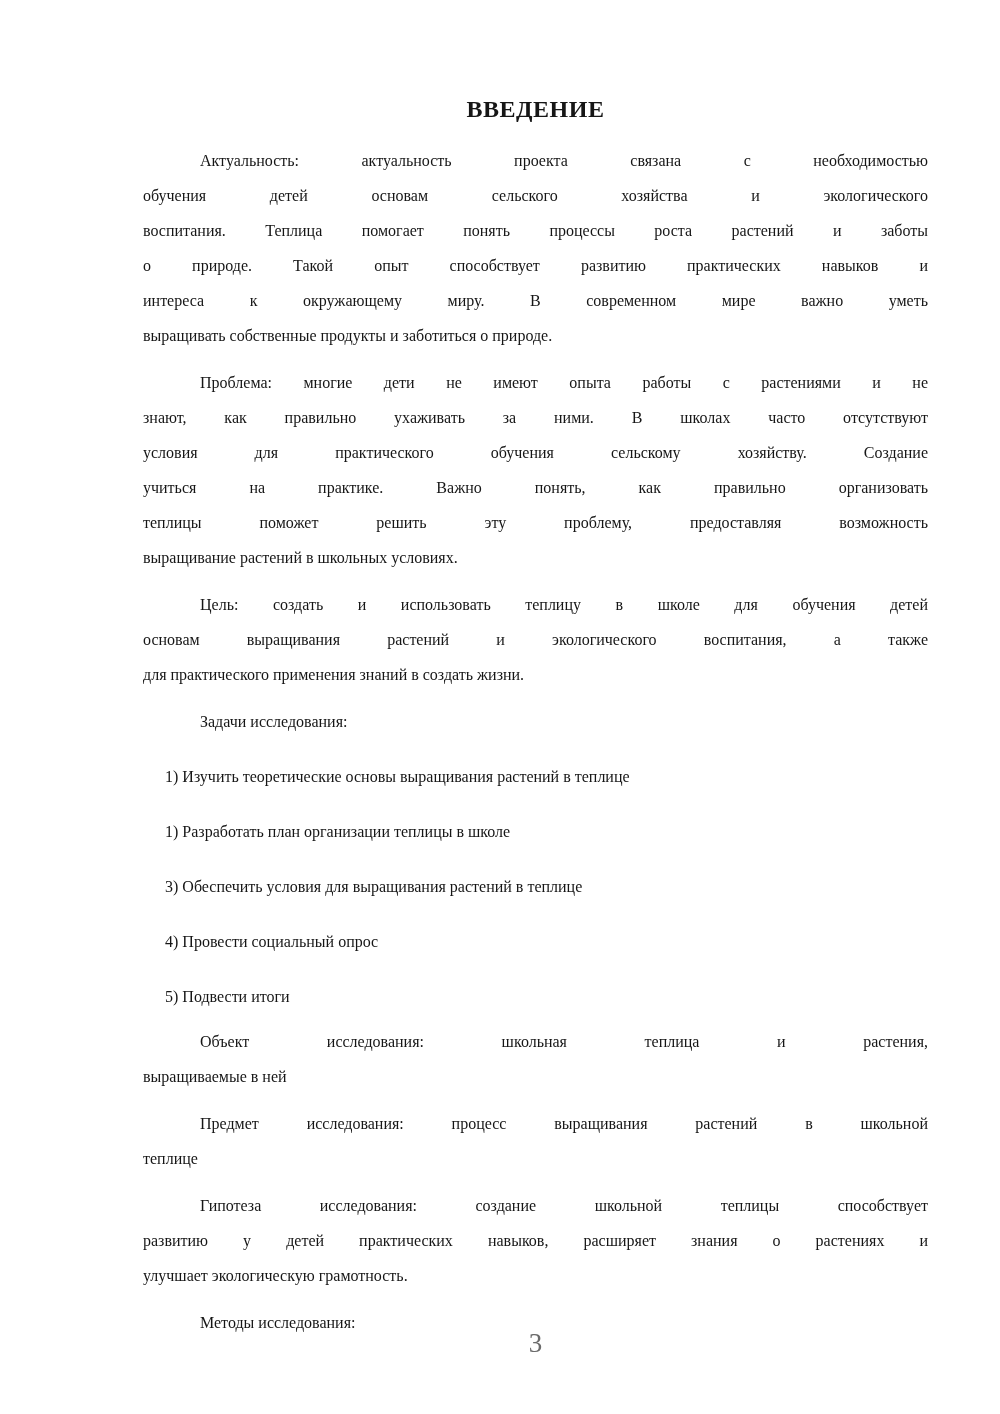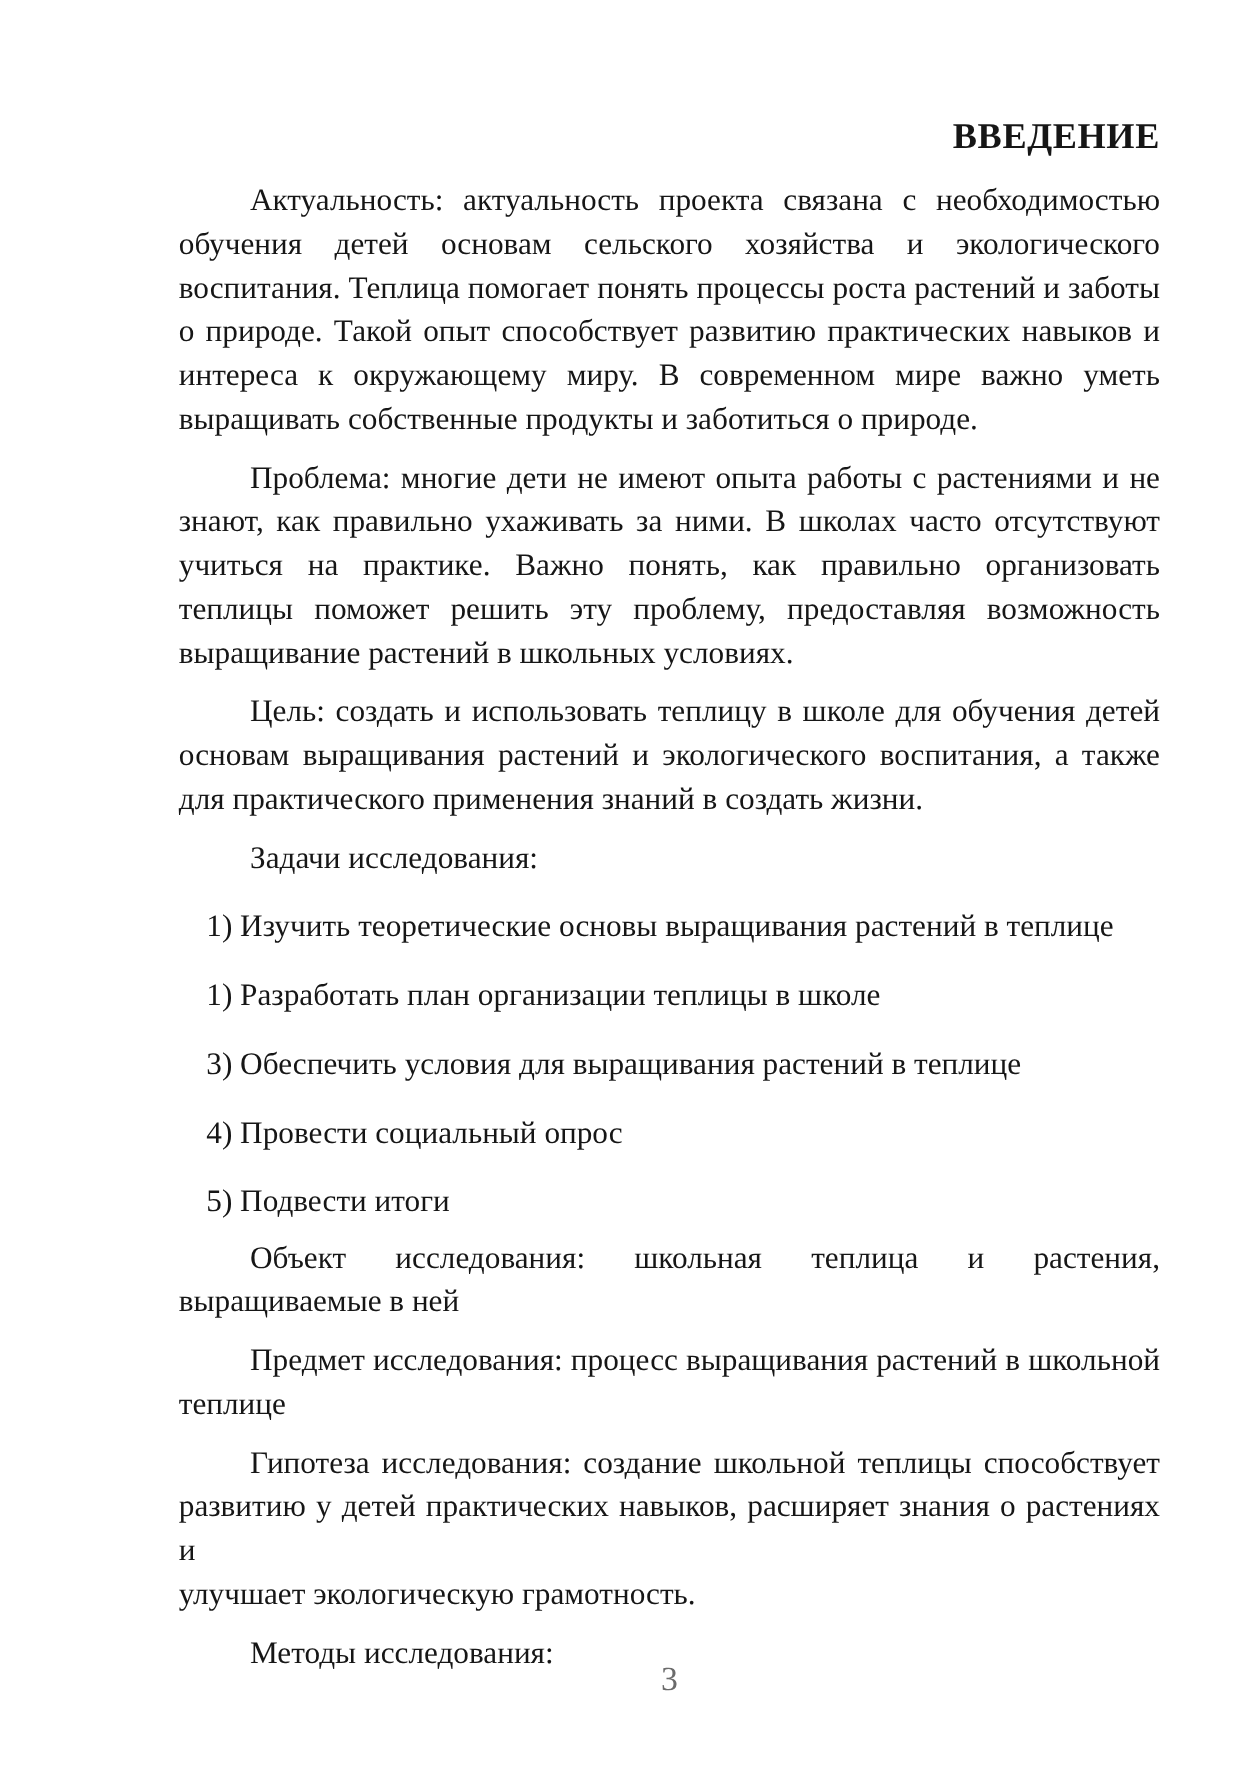--- a/index.html
+++ b/index.html
@@ -13,29 +13,29 @@
     height: 1414px;
     background: #ffffff;
     overflow: hidden;
     font-family: "Liberation Serif", "DejaVu Serif", serif;
     color: #161616;
   }
   .content {
     padding: 92px 72px 0 143px; 
   }
   .doc-title {
-    text-align: right;
+    text-align: center;
     font-weight: bold;
-    font-size: 29px;
+    font-size: 24px;
     line-height: 35px;
     letter-spacing: 0.5px;
     margin-bottom: 16px;
   }
   .para, .list-item {
-    font-size: 25px;
+    font-size: 16px;
     line-height: 35px;
   }
   .para {
     margin-bottom: 12px;
   }
   .list-item {
     margin-bottom: 10px;
     padding-left: 22px;
     margin-top: 20px;
   }
@@ -74,20 +74,21 @@
           <div class="line first just">Актуальность: актуальность проекта связана с необходимостью</div>
           <div class="line just">обучения детей основам сельского хозяйства и экологического</div>
           <div class="line just">воспитания. Теплица помогает понять процессы роста растений и заботы</div>
           <div class="line just">о природе. Такой опыт способствует развитию практических навыков и</div>
           <div class="line just">интереса к окружающему миру. В современном мире важно уметь</div>
           <div class="line">выращивать собственные продукты и заботиться о природе.</div>
         </div>
         <div class="para">
           <div class="line first just">Проблема: многие дети не имеют опыта работы с растениями и не</div>
           <div class="line just">знают, как правильно ухаживать за ними. В школах часто отсутствуют</div>
+          <div class="line just">условия для практического обучения сельскому хозяйству. Создание</div>
           <div class="line just">учиться на практике. Важно понять, как правильно организовать</div>
           <div class="line just">теплицы поможет решить эту проблему, предоставляя возможность</div>
           <div class="line">выращивание растений в школьных условиях.</div>
         </div>
         <div class="para">
           <div class="line first just">Цель: создать и использовать теплицу в школе для обучения детей</div>
           <div class="line just">основам выращивания растений и экологического воспитания, а также</div>
           <div class="line">для практического применения знаний в создать жизни.</div>
         </div>
         <div class="para">

